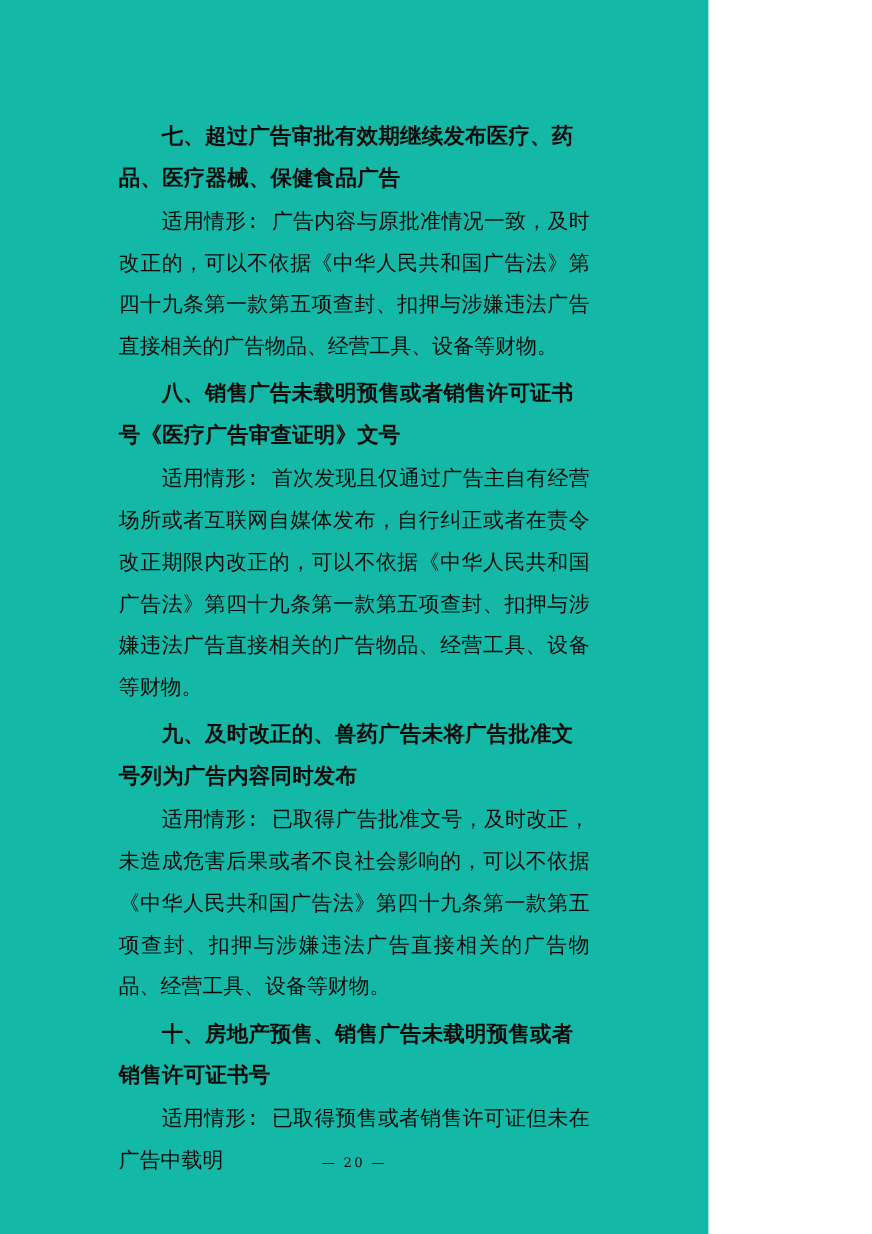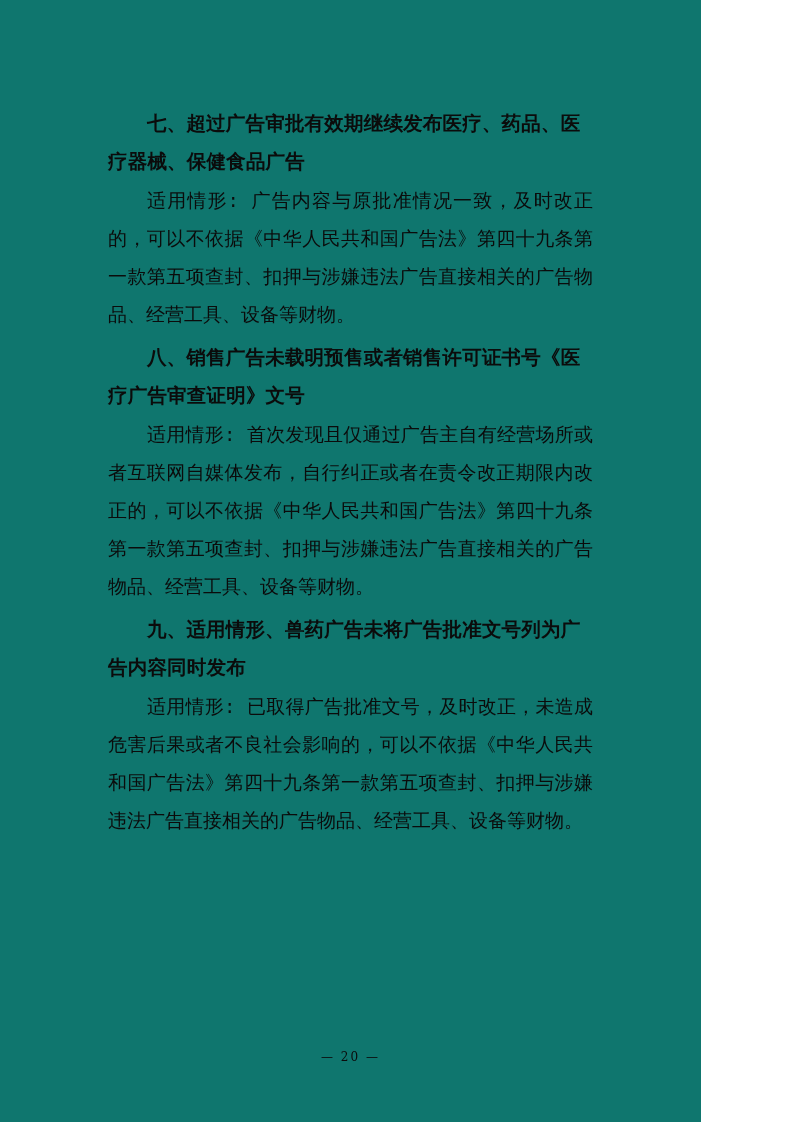--- a/index.html
+++ b/index.html
@@ -9,25 +9,25 @@
   body {
     width: 793px;
     height: 1122px;
     background: #ffffff;
     font-family: "DejaVu Serif", "Liberation Serif", serif;
     color: #000000;
     overflow: hidden;
   }
   .page {
     position: relative;
-    width: 701px;
+    width: 644px;
     height: 1122px;
     box-sizing: border-box;
     padding: 105px 108px 0 108px;
-    background: #0f766e;
+    background: #14b8a6;
   }
   .doc-body {
     width: 100%;
   }
   .section {
     margin: 0 0 4px 0;
   }
   .heading {
     font-family: "DejaVu Sans", "Liberation Sans", sans-serif;
     font-weight: bold;
@@ -70,21 +70,25 @@
       <div class="heading">七、超过广告审批有效期继续发布医疗、药品、医疗器械、保健食品广告</div>
       <div class="para">适用情形: 广告内容与原批准情况一致，及时改正的，可以不依据《中华人民共和国广告法》第四十九条第一款第五项查封、扣押与涉嫌违法广告直接相关的广告物品、经营工具、设备等财物。</div>
     </div>
 
     <div class="section">
       <div class="heading">八、销售广告未载明预售或者销售许可证书号《医疗广告审查证明》文号</div>
       <div class="para">适用情形: 首次发现且仅通过广告主自有经营场所或者互联网自媒体发布，自行纠正或者在责令改正期限内改正的，可以不依据《中华人民共和国广告法》第四十九条第一款第五项查封、扣押与涉嫌违法广告直接相关的广告物品、经营工具、设备等财物。</div>
     </div>
 
     <div class="section">
-      <div class="heading">九、适用情形、兽药广告未将广告批准文号列为广告内容同时发布</div>
+      <div class="heading">九、及时改正的、兽药广告未将广告批准文号列为广告内容同时发布</div>
       <div class="para">适用情形: 已取得广告批准文号，及时改正，未造成危害后果或者不良社会影响的，可以不依据《中华人民共和国广告法》第四十九条第一款第五项查封、扣押与涉嫌违法广告直接相关的广告物品、经营工具、设备等财物。</div>
     </div>
 
+    <div class="section">
+      <div class="heading">十、房地产预售、销售广告未载明预售或者销售许可证书号</div>
+      <div class="para">适用情形: 已取得预售或者销售许可证但未在广告中载明</div>
+    </div>
 
   </div>
 
   <div class="footer">— 20 —</div>
 </div>
 
 </body></html>

